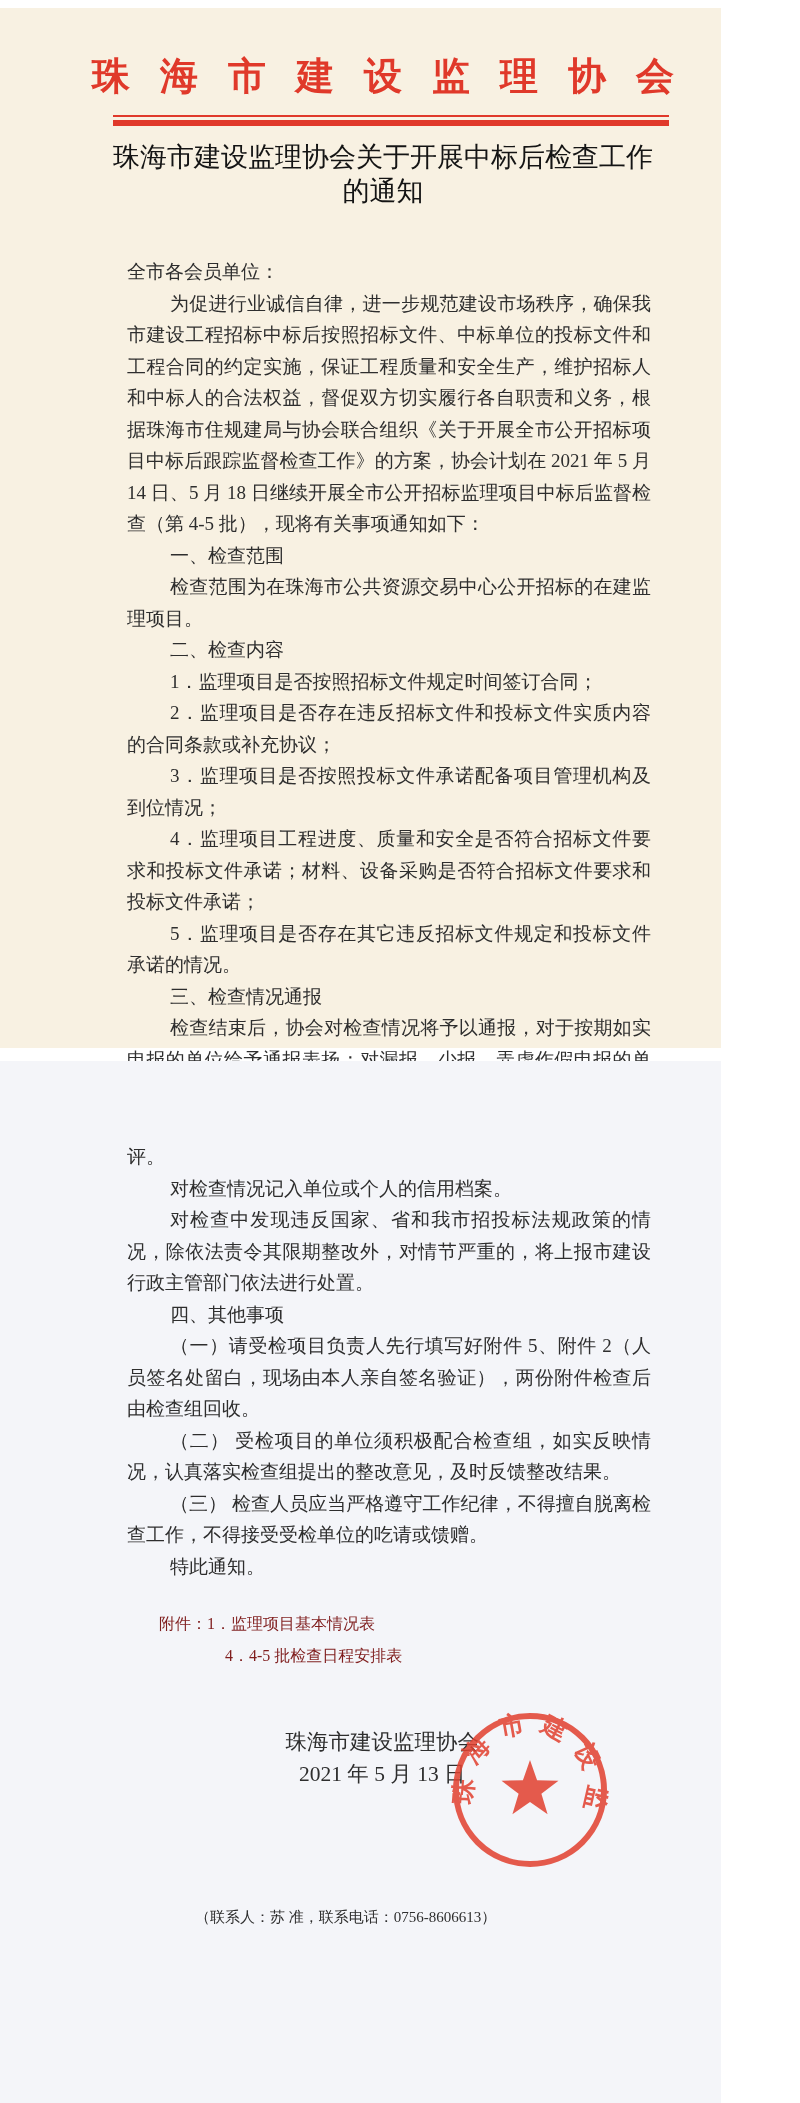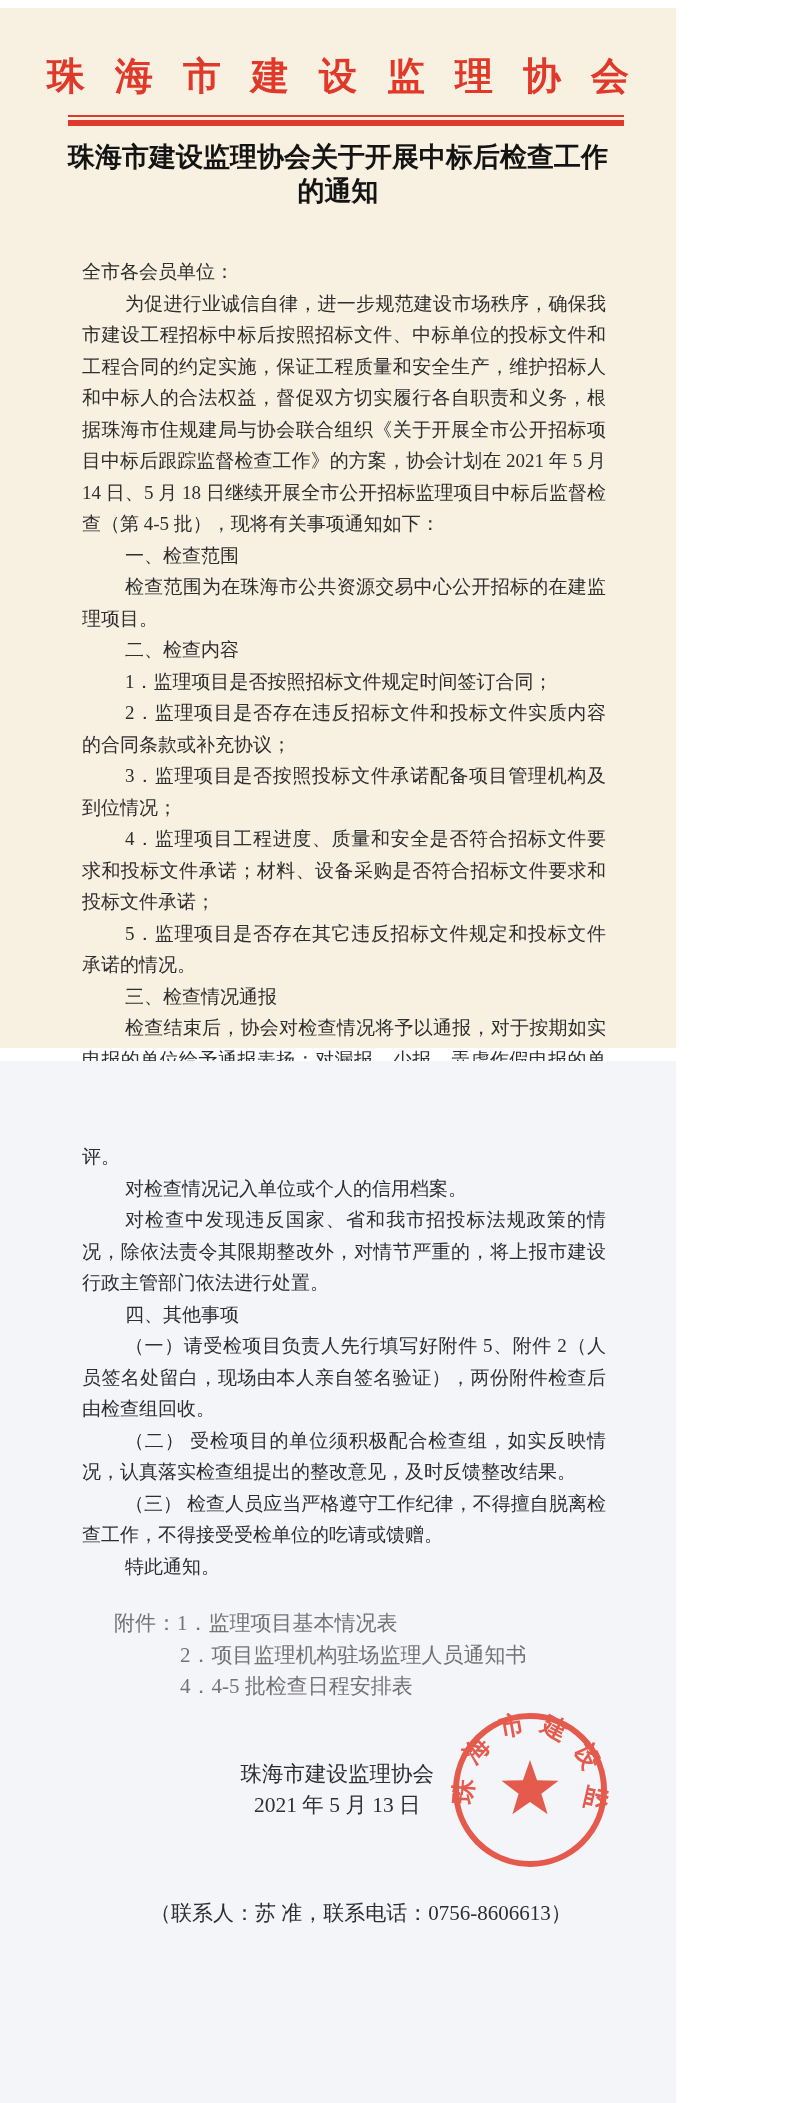--- a/index.html
+++ b/index.html
@@ -1,53 +1,53 @@
 <!DOCTYPE html>
 <html><head>
 <meta charset="utf-8">
 <style>
   html,body{margin:0;padding:0;}
   body{
     width:800px;height:2103px;background:#ffffff;position:relative;
     font-family:"Liberation Serif","DejaVu Serif",serif;
   }
-  .page{position:absolute;left:0;width:676px;}
+  .page{position:absolute;left:0;width:676px;padding-left:45px;}
   .page1{top:8px;height:1040px;background:#f8f1e2;}
   .page2{top:1061px;height:1042px;background:#f4f5f9;}
   .content{padding:0 70px 0 82px;}
   .org-header{
     margin-top:44px;text-align:center;color:#e0392a;font-weight:bold;
     font-size:38px;line-height:48px;letter-spacing:30px;text-indent:30px;
     white-space:nowrap;
   }
   .rule{background:#e0392a;margin-left:68px;margin-right:52px;}
   .rule-thin{height:2px;margin-top:15px;}
   .rule-thick{height:6px;margin-top:3px;}
   .doc-title{
     margin:14px 40px 0 40px;text-align:center;color:#141414;
     font-family:"Liberation Sans","DejaVu Sans",sans-serif;
-    font-weight:700;font-size:27px;line-height:34px;
+    font-weight:400;font-size:27px;line-height:34px;
   }
   .body-block{margin-top:48px;}
   p.para{margin:0;font-size:19px;line-height:31.5px;color:#2e2e2e;text-align:justify;}
   .indent{text-indent:43px;}
   .page2 .content{padding-top:80px;}
   .attachments{margin-top:26px;margin-left:32px;}
-  .att-row{font-size:21px;line-height:31.5px;color:#737373;}
+  .att-row{font-size:16px;line-height:31.5px;color:#7f1d1d;}
   .att-label{display:inline;}
   .att-cont{margin-left:66px;}
   .sig-block{
     margin-top:56px;margin-left:auto;margin-right:172px;width:fit-content;
     text-align:center;font-size:21.5px;line-height:31.5px;color:#2e2e2e;
     position:relative;z-index:1;
   }
   .seal{position:absolute;left:450px;top:649px;width:160px;height:160px;opacity:.85;z-index:2;}
   .seal text{font-size:25px;letter-spacing:13px;fill:#e2402f;font-weight:bold;
     font-family:"Liberation Serif","DejaVu Serif",serif;}
-  .contact{margin-top:76px;margin-left:68px;font-size:21px;line-height:31.5px;color:#2e2e2e;}
+  .contact{margin-top:112px;margin-left:68px;font-size:15px;line-height:31.5px;color:#2e2e2e;}
   .cc{margin-top:26px;font-size:21px;line-height:31px;color:#2e2e2e;text-align:justify;}
 </style>
 </head>
 <body>
 
 <div class="page page1">
   <div class="org-header">珠海市建设监理协会</div>
   <div class="rule rule-thin"></div>
   <div class="rule rule-thick"></div>
   <h1 class="doc-title"><span>珠海市建设监理协会关于开展中标后检查工作</span><br><span>的通知</span></h1>
@@ -73,21 +73,20 @@
     <p class="para indent">对检查情况记入单位或个人的信用档案。</p>
     <p class="para indent">对检查中发现违反国家、省和我市招投标法规政策的情况，除依法责令其限期整改外，对情节严重的，将上报市建设行政主管部门依法进行处置。</p>
     <p class="para indent">四、其他事项</p>
     <p class="para indent">（一）请受检项目负责人先行填写好附件 5、附件 2（人员签名处留白，现场由本人亲自签名验证），两份附件检查后由检查组回收。</p>
     <p class="para indent">（二） 受检项目的单位须积极配合检查组，如实反映情况，认真落实检查组提出的整改意见，及时反馈整改结果。</p>
     <p class="para indent">（三） 检查人员应当严格遵守工作纪律，不得擅自脱离检查工作，不得接受受检单位的吃请或馈赠。</p>
     <p class="para indent">特此通知。</p>
 
     <div class="attachments">
       <div class="att-row"><span class="att-label">附件：</span><span>1．监理项目基本情况表</span></div>
-      <div class="att-row att-cont">2．项目监理机构驻场监理人员通知书</div>
       <div class="att-row att-cont">4．4-5 批检查日程安排表</div>
     </div>
 
     <div class="sig-block">
       <div>珠海市建设监理协会</div>
       <div>2021 年 5 月 13 日</div>
     </div>
 
     <p class="contact">（联系人：苏 准，联系电话：0756-8606613）</p>
   </div>

